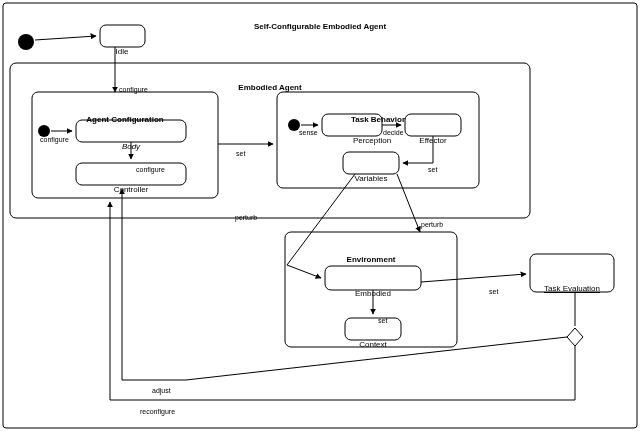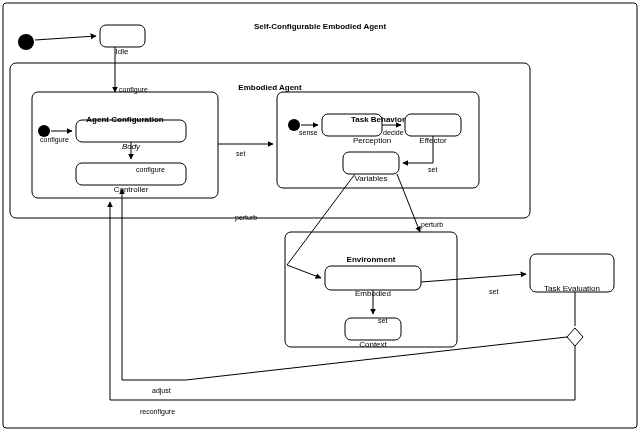--- a/index.html
+++ b/index.html
@@ -140,21 +140,21 @@
 
   <div class="lbl node-lbl ctr" style="left:372px; top:121px;">Perception</div>
   <div class="lbl node-lbl ctr" style="left:433px; top:121px;">Effector</div>
   <div class="lbl node-lbl ctr" style="left:371px; top:159px;">Variables</div>
 
   <div class="lbl title-lbl ctr" style="left:371px; top:240px;">Environment</div>
 
   <div class="lbl node-lbl ctr" style="left:373px; top:274px;">Embodied</div>
   <div class="lbl node-lbl ctr" style="left:373px; top:325px;">Context</div>
 
-  <div class="lbl node-lbl ctr" style="left:572px; top:269px;">Task Evaluation</div>
+  <div class="lbl node-lbl ctr" style="left:572px; top:269px;text-decoration:underline;">Task Evaluation</div>
 
   <div class="lbl edge-lbl" style="left:119px; top:70px;">configure</div>
   <div class="lbl edge-lbl" style="left:40px; top:120px;">configure</div>
   <div class="lbl edge-lbl" style="left:136px; top:150px;">configure</div>
   <div class="lbl edge-lbl" style="left:236px; top:134px;">set</div>
   <div class="lbl edge-lbl" style="left:299px; top:113px;">sense</div>
   <div class="lbl edge-lbl" style="left:383px; top:113px;">decide</div>
   <div class="lbl edge-lbl" style="left:428px; top:150px;">set</div>
   <div class="lbl edge-lbl" style="left:235px; top:198px;">perturb</div>
   <div class="lbl edge-lbl" style="left:421px; top:205px;">perturb</div>

